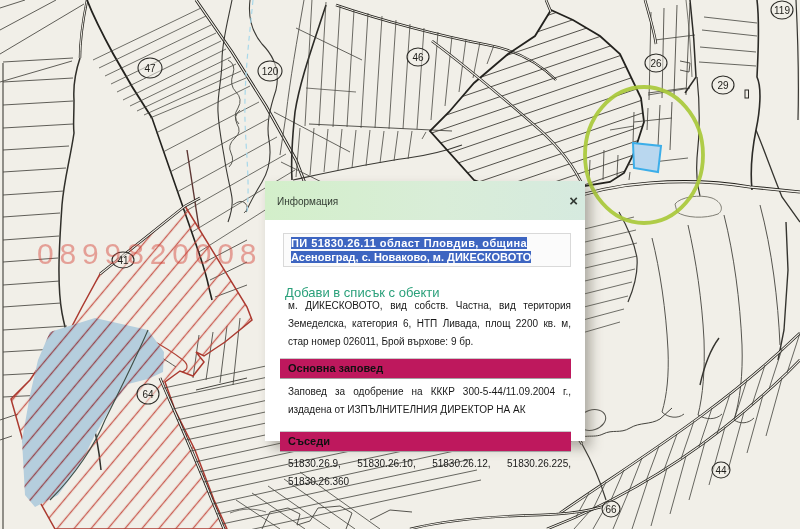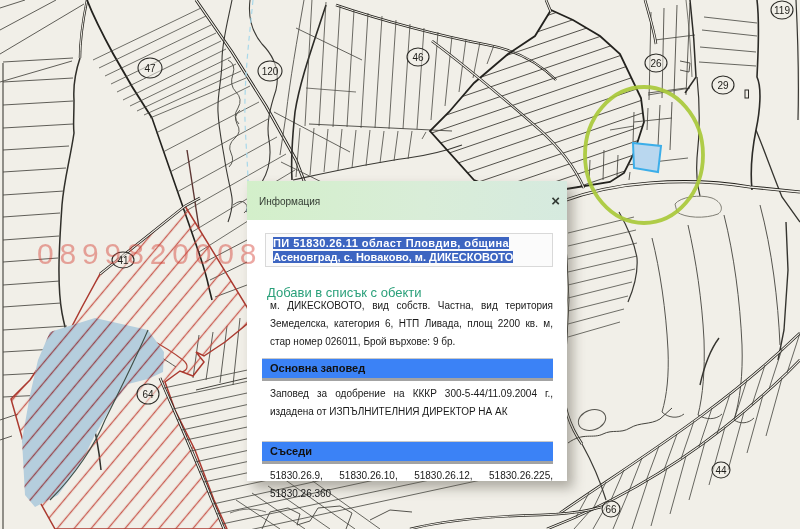--- a/index.html
+++ b/index.html
@@ -1,36 +1,36 @@
 <!DOCTYPE html>
 <html><head>
 <meta charset="utf-8">
 <style>
   html,body{margin:0;padding:0;}
   body{width:800px;height:529px;overflow:hidden;position:relative;font-family:"Liberation Sans",sans-serif;background:#f1efe8;}
   #map{position:absolute;left:0;top:0;z-index:1;}
-  #popup{position:absolute;left:247px;top:181px;width:320px;height:300px;background:#fff;z-index:2;
+  #popup{position:absolute;left:265px;top:181px;width:320px;height:260px;background:#fff;z-index:2;
          box-shadow:6px 7px 11px rgba(95,90,80,.45);}
   #phead{height:39px;background:linear-gradient(90deg,#d3efca 0%,#d9edd8 55%,#d6eadf 100%);position:relative;}
   #phead .t{position:absolute;left:12px;top:15px;font-size:10px;color:#333c33;}
   #phead .x{position:absolute;right:7px;top:11px;font-size:15px;color:#333b35;font-weight:bold;}
   #pbody{padding:13px 14px 0 23px;}
   #tbox{margin-left:-5px;border:1px solid #d9d9d9;background:#fbfbfb;padding:3px 2px 2px 7px;height:27px;line-height:13.5px;font-size:11px;}
   #tbox span{font-size:11px;line-height:13.5px;font-weight:bold;color:#ffffff;background:#3d65c1;}
   #tbox .s1{letter-spacing:0.42px;}
   #plink{margin:20px 0 0 -3px;font-size:13px;color:#2aa07a;line-height:12px;}
   .para{margin:0;font-size:10px;line-height:18px;color:#191919;text-align:justify;}
   #p1{margin-top:-2px;}
   #p2{margin-top:4px;}
   #p3{margin-top:3px;}
-  .band{margin:0 0 0 -8px;background:#3b82f6;border-top:1px solid #c9c9c9;border-bottom:3px solid #a3a3a3;
+  .band{margin:0 0 0 -8px;background:#be185d;border-top:1px solid #c9c9c9;border-bottom:1px solid #a3a3a3;
         height:19px;}
   .band b{display:block;font-size:11px;line-height:19px;color:#111;padding-left:8px;}
   #b1{margin-top:6.5px;}
-  #b2{margin-top:20px;}
+  #b2{margin-top:12px;}
   #wm{position:absolute;left:37px;top:237px;z-index:3;font-size:30px;letter-spacing:5.85px;
       color:rgba(213,62,52,.45);font-family:"Liberation Sans",sans-serif;text-align:right;}
 </style>
 </head>
 <body>
 <svg id="map" width="800" height="529" viewBox="0 0 800 529">
   <defs>
     <pattern id="redhatch" width="13" height="13" patternTransform="rotate(-50)" patternUnits="userSpaceOnUse">
       <line x1="0" y1="6.5" x2="13" y2="6.5" stroke="#c3453a" stroke-width="1.35" stroke-opacity="0.85"></line>
     </pattern>

